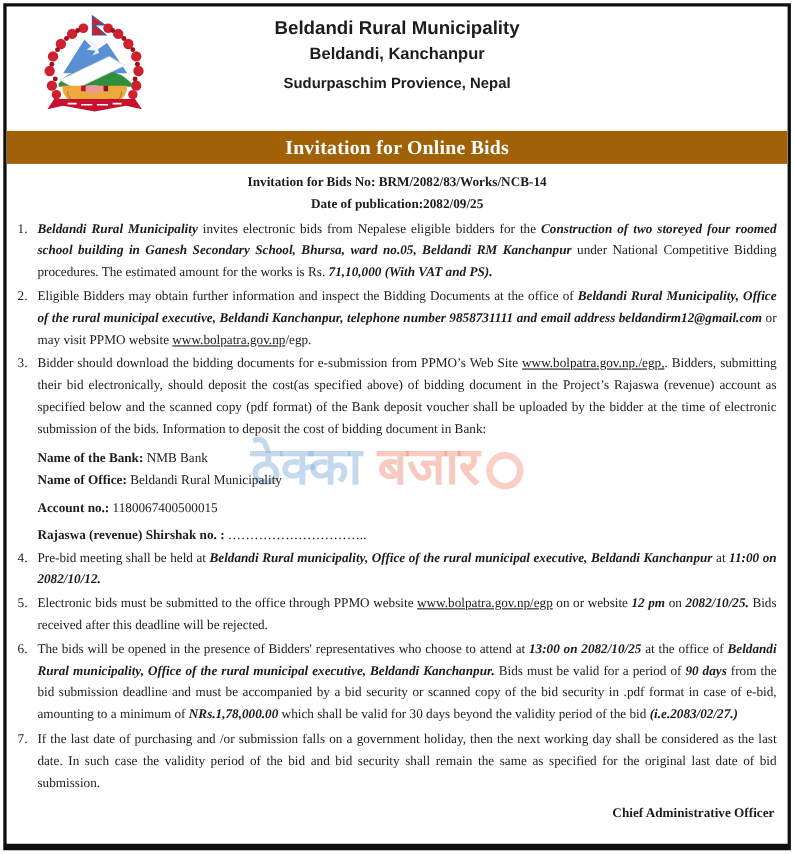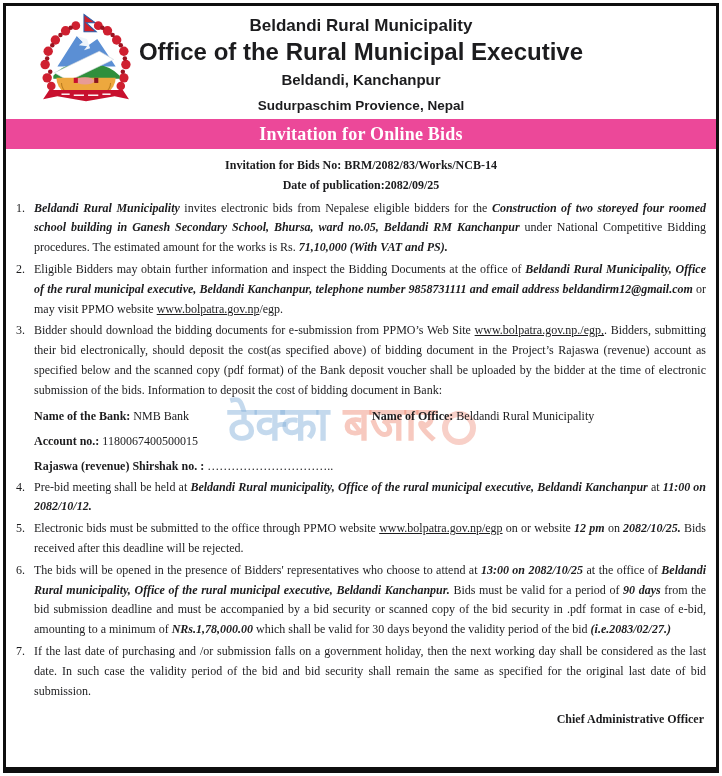--- a/index.html
+++ b/index.html
@@ -15,38 +15,38 @@
   
   .header { position:relative; height:113px; padding-top:9px; text-align:center; }
   .emblem { position:absolute; left:33px; top:7px; width:92px; height:98px; }
   .h-line1 { font-family:"Liberation Sans", sans-serif; font-weight:bold; font-size:17px; line-height:22px; }
   .h-line2 { font-family:"Liberation Sans", sans-serif; font-weight:bold; font-size:24px; line-height:30px; }
   .h-line3 { font-family:"Liberation Sans", sans-serif; font-weight:bold; font-size:15px; line-height:26px; }
   .h-line4 { font-family:"Liberation Sans", sans-serif; font-weight:bold; font-size:13.5px; line-height:26px; }
 
   
   .banner {
-    height:30px; background:#ec4899; color:#ffffff; text-align:center;
+    height:30px; background:#a16207; color:#ffffff; text-align:center;
     font-weight:bold; font-size:18px; line-height:30px; letter-spacing:.2px;
   }
 
   
   .content { position:relative; z-index:1; padding:7px 10px 0 10px; font-size:12px; line-height:19.8px; }
   .center-bold { text-align:center; font-weight:bold; }
   .date-line { margin-bottom:3px; }
 
   .item { display:flex; margin-bottom:2px; }
   .num { flex:none; width:18px; }
   .itembody { flex:1; text-align:justify; }
   .bi { font-weight:bold; font-style:italic; }
   .b { font-weight:bold; }
   .link { text-decoration:underline; cursor:pointer;margin-top:27px; }
 
   .bankgrid { margin-top:3px; text-align:left; }
-  .bankrow { display:flex; margin-top:5px; line-height:20px; }
+  .bankrow { display:flex; margin-top:5px; line-height:20px;flex-direction:column; }
   .cell-w1 { width:338px; flex:none; }
   .cell-w2 { width:302px; flex:none; }
 
   .signature { text-align:right; font-weight:bold; margin-top:9px; padding-right:2px; }
 
   
   .watermark {
     position:absolute; left:222px; top:392px; z-index:0;
     font-family:"Liberation Sans", sans-serif; font-weight:bold; font-size:47px;
     white-space:nowrap; pointer-events:none; line-height:52px;
@@ -116,21 +116,20 @@
 
       <path d="M10 75 L82 75 L88 84 L74 81 L46 86 L18 81 L4 84 Z" fill="#c8102e"></path>
       <g stroke="#ffffff" stroke-width="1.4">
         <line x1="22" y1="79" x2="30" y2="79"></line>
           <line x1="34" y1="80" x2="44" y2="80"></line>
         <line x1="48" y1="80" x2="58" y2="80"></line>
           <line x1="62" y1="79" x2="70" y2="79"></line>
       </g>
     </svg>
     <div class="h-line1">Beldandi Rural Municipality</div>
-    <div class="h-line2">Office of the Rural Municipal Executive</div>
     <div class="h-line3">Beldandi, Kanchanpur</div>
     <div class="h-line4">Sudurpaschim Provience, Nepal</div>
   </div>
 
   <div class="banner">
     <span>Invitation for Online Bids</span>
   </div>
 
   <div class="content">
     <div class="center-bold">Invitation for Bids No: BRM/2082/83/Works/NCB-14</div>

